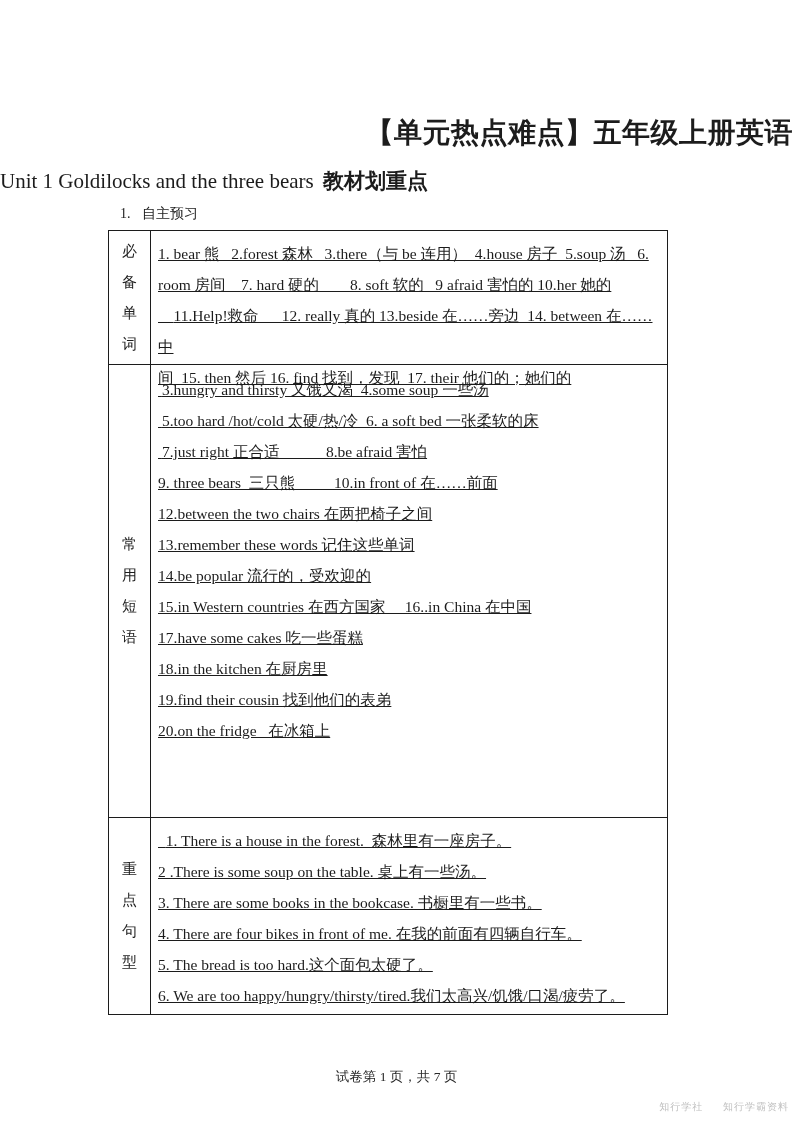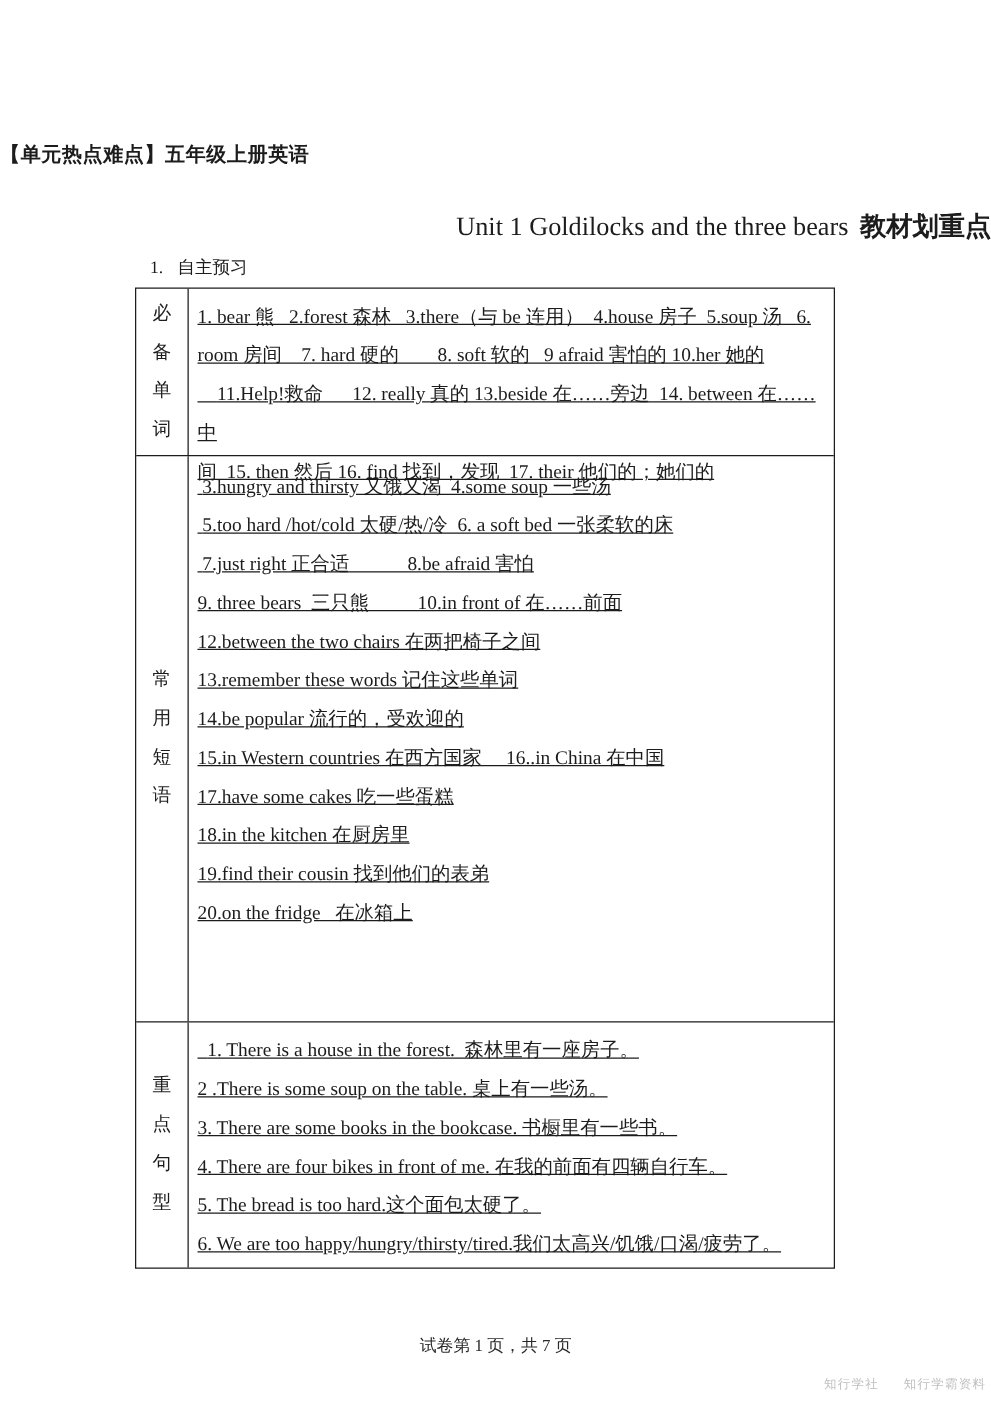--- a/index.html
+++ b/index.html
@@ -7,26 +7,26 @@
   .page {
     position:relative;
     width:793px; height:1122px;
     background:#ffffff;
     color:#1c1c1c;
     font-family:"Liberation Serif","DejaVu Serif",serif;
     overflow:hidden;
   }
   .doc-title {
     position:absolute; top:114px; left:0; width:100%;
-    text-align:left; font-size:16px; font-weight:bold;
+    text-align:right; font-size:28px; font-weight:bold;
     letter-spacing:0.5px;
   }
   .doc-subtitle {
     position:absolute; top:167px; left:0; width:100%;
-    text-align:right; font-size:21px;
+    text-align:left; font-size:21px;
   }
   .doc-subtitle .sub-en { font-weight:normal; }
   .doc-subtitle .sub-zh { font-weight:bold; margin-left:4px; }
   .section-heading {
     position:absolute; top:205px; left:120px;
     font-size:14px;
   }
   .section-heading .sec-num { display:inline-block; }
   .section-heading .sec-text { display:inline-block; margin-left:8px; }
   .wtable {

